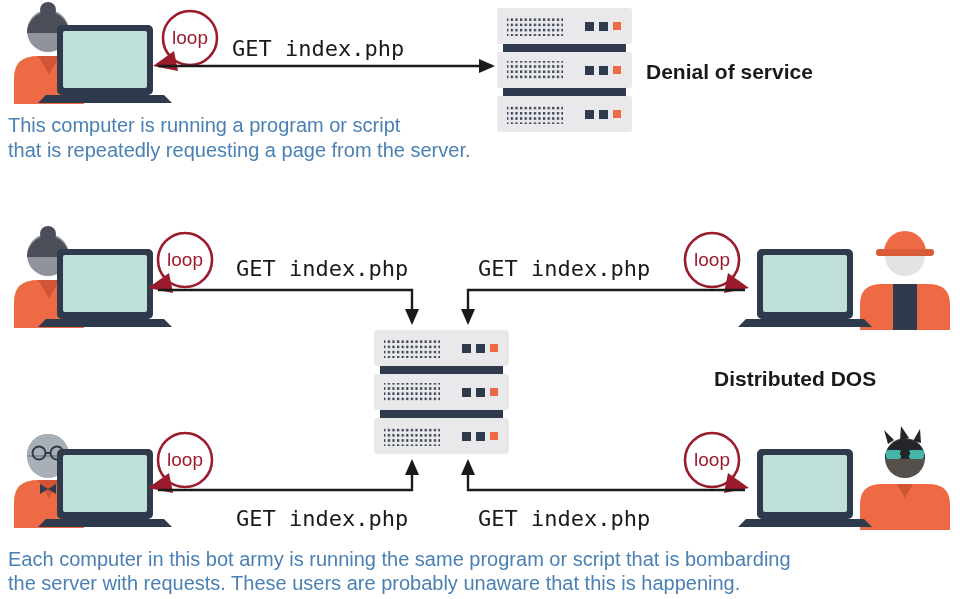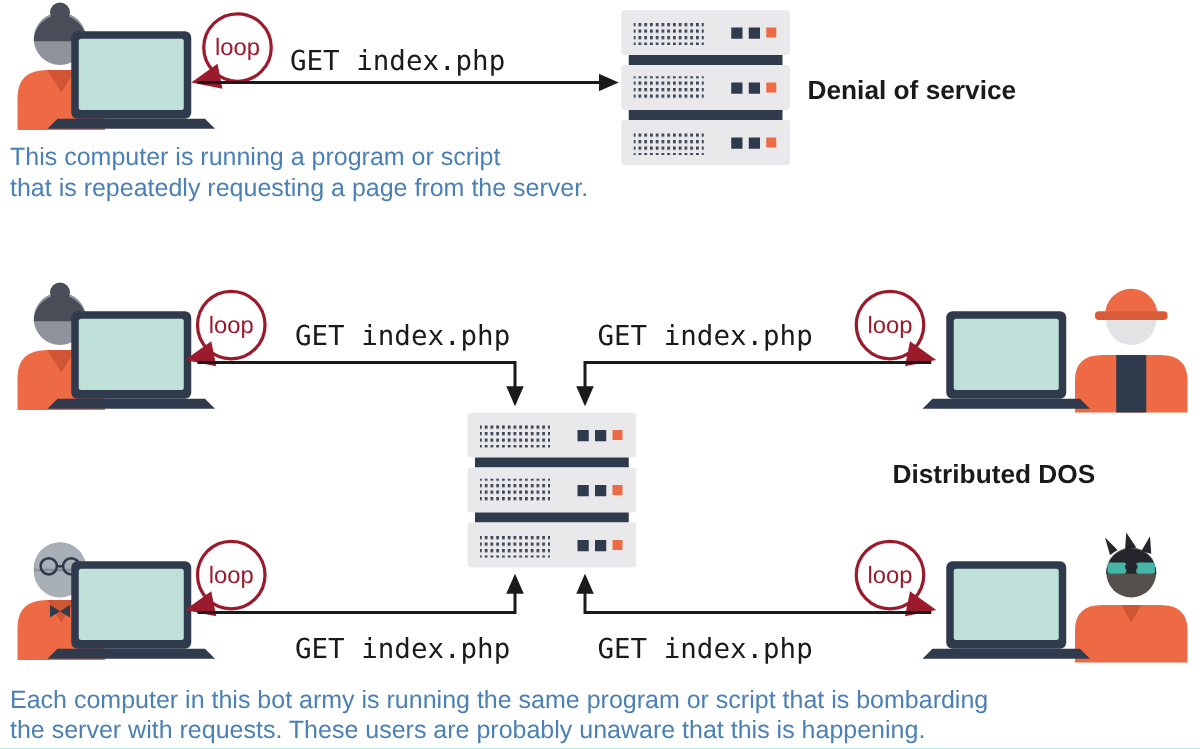--- a/index.html
+++ b/index.html
@@ -1,20 +1,20 @@
 <!DOCTYPE html>
 <html><head>
 <meta charset="utf-8">
 <style>
   html, body { margin: 0; padding: 0; background: #ffffff; }
   .stage {
     position: relative;
     width: 960px;
     height: 599px;
-    background: #14b8a6;
+    background: #f9a8d4;
     overflow: hidden;
     font-family: "Liberation Sans", sans-serif;
   }
   svg { display: block; }
   .mono-label {
     font-family: "DejaVu Sans Mono", monospace;
     font-size: 22px;
     fill: #1A1A1A;
   }
   .loop-label {

